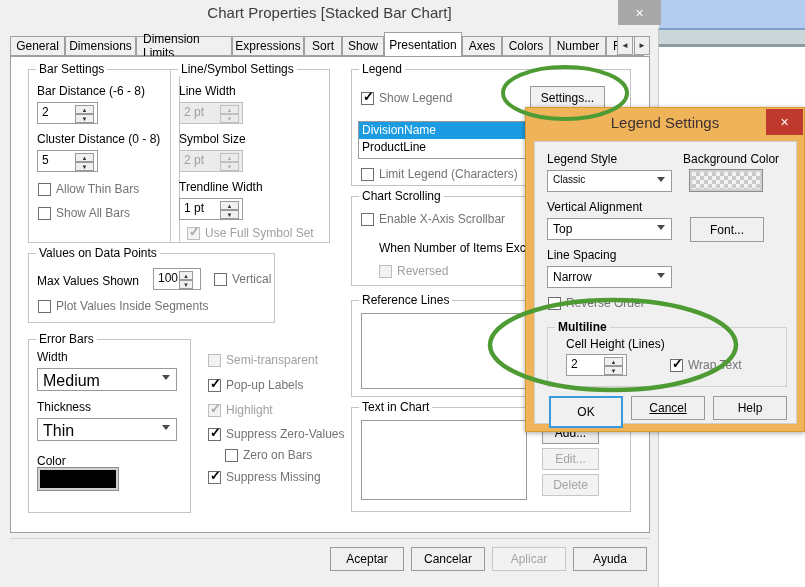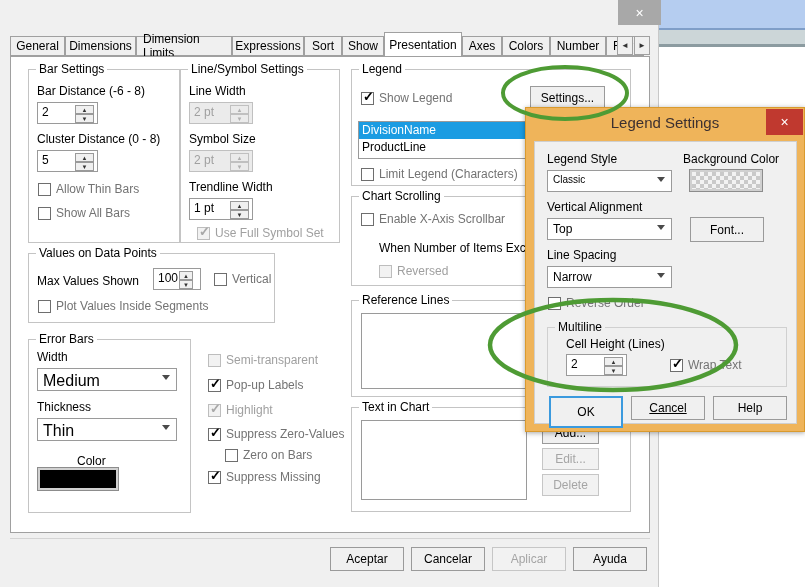--- a/index.html
+++ b/index.html
@@ -146,21 +146,21 @@
   #ld-title{position:absolute;left:0;top:6px;width:278px;text-align:center;font-size:15px;color:#3c3030;}
   #ld-close{
     position:absolute;left:240px;top:1px;width:37px;height:26px;background:#c0392f;
     color:#fff;font-size:14px;display:flex;align-items:center;justify-content:center;cursor:pointer;
   }
   #ld-body{
     position:absolute;left:8px;top:33px;width:263px;height:283px;
     background:#f0f0f0;border:1px solid #cfcfcf;box-sizing:border-box;
   }
   .gb2{position:absolute;border:1px solid #d0d0d0;box-sizing:border-box;}
-  .gb2-title{position:absolute;background:#f0f0f0;padding:0 3px;font-size:12px;top:-8px;left:7px;}
+  .gb2-title{position:absolute;background:#f0f0f0;padding:0 3px;font-size:12px;top:-8px;left:7px;font-weight:bold;}
   .combo2{position:absolute;border:1px solid #9a9a9a;background:#fff;box-sizing:border-box;}
 
   
   .checker{
     background-image:
       linear-gradient(45deg,#c9c9c9 25%,transparent 25%,transparent 75%,#c9c9c9 75%),
       linear-gradient(45deg,#c9c9c9 25%,transparent 25%,transparent 75%,#c9c9c9 75%);
     background-size:8px 8px;
     background-position:0 0,4px 4px;
     background-color:#f2f2f2;
@@ -172,20 +172,23 @@
 </head>
 <body>
 
 <div class="blue-strip"></div>
 <div class="blue-strip-line"></div>
 <div class="gray-strip"></div>
 <div class="gray-strip2"></div>
 
 <div id="main-dialog">
 
+  <div id="title-bar">
+    <div id="title-text">Chart Properties [Stacked Bar Chart]</div>
+  </div>
   <div id="close-btn">×</div>
 
   <div id="tab-strip">
     <div class="tab" style="left:0px;width:55px;">General</div>
     <div class="tab" style="left:55px;width:71px;">Dimensions</div>
     <div class="tab" style="left:126px;width:96px;">Dimension Limits</div>
     <div class="tab" style="left:222px;width:72px;">Expressions</div>
     <div class="tab" style="left:294px;width:38px;">Sort</div>
     <div class="tab" style="left:332px;width:42px;">Show</div>
     <div class="tab active" style="left:374px;width:78px;">Presentation</div>
@@ -221,21 +224,21 @@
       <div class="cb" style="left:9px;top:113px;">
         <span class="box"></span>
         <span class="cl">Allow Thin Bars</span>
       </div>
       <div class="cb" style="left:9px;top:137px;">
         <span class="box"></span>
         <span class="cl">Show All Bars</span>
       </div>
     </div>
 
-    <div class="gb" style="left:169px;top:12px;width:160px;height:174px;">
+    <div class="gb" style="left:159px;top:12px;width:160px;height:174px;">
       <span class="gb-title">Line/Symbol Settings</span>
       <span class="lbl dis" style="left:8px;top:14px;color:#000;">Line Width</span>
       <div class="spin dis" style="left:8px;top:32px;width:64px;height:22px;">
         <span class="val">2 pt</span>
         <div class="btns">
           <div class="bu">▲</div>
           <div class="bd">▼</div>
         </div>
       </div>
       <span class="lbl" style="left:8px;top:62px;">Symbol Size</span>
@@ -287,21 +290,21 @@
       <span class="lbl" style="left:8px;top:10px;">Width</span>
       <div class="combo" style="left:8px;top:28px;width:140px;height:23px;">
         <span class="cv">Medium</span>
         <span class="arr"></span>
       </div>
       <span class="lbl" style="left:8px;top:60px;">Thickness</span>
       <div class="combo" style="left:8px;top:78px;width:140px;height:23px;">
         <span class="cv">Thin</span>
         <span class="arr"></span>
       </div>
-      <span class="lbl" style="left:8px;top:114px;margin-left:40px;">Color</span>
+      <span class="lbl" style="left:8px;top:114px;">Color</span>
       <div class="swatch" style="left:9px;top:128px;width:80px;height:22px;background:#000000;"></div>
     </div>
 
     <div class="cb dis" style="left:197px;top:297px;">
       <span class="box"></span>
       <span class="cl">Semi-transparent</span>
     </div>
     <div class="cb" style="left:197px;top:322px;">
       <span class="box">
           <span class="tick">✓</span>

